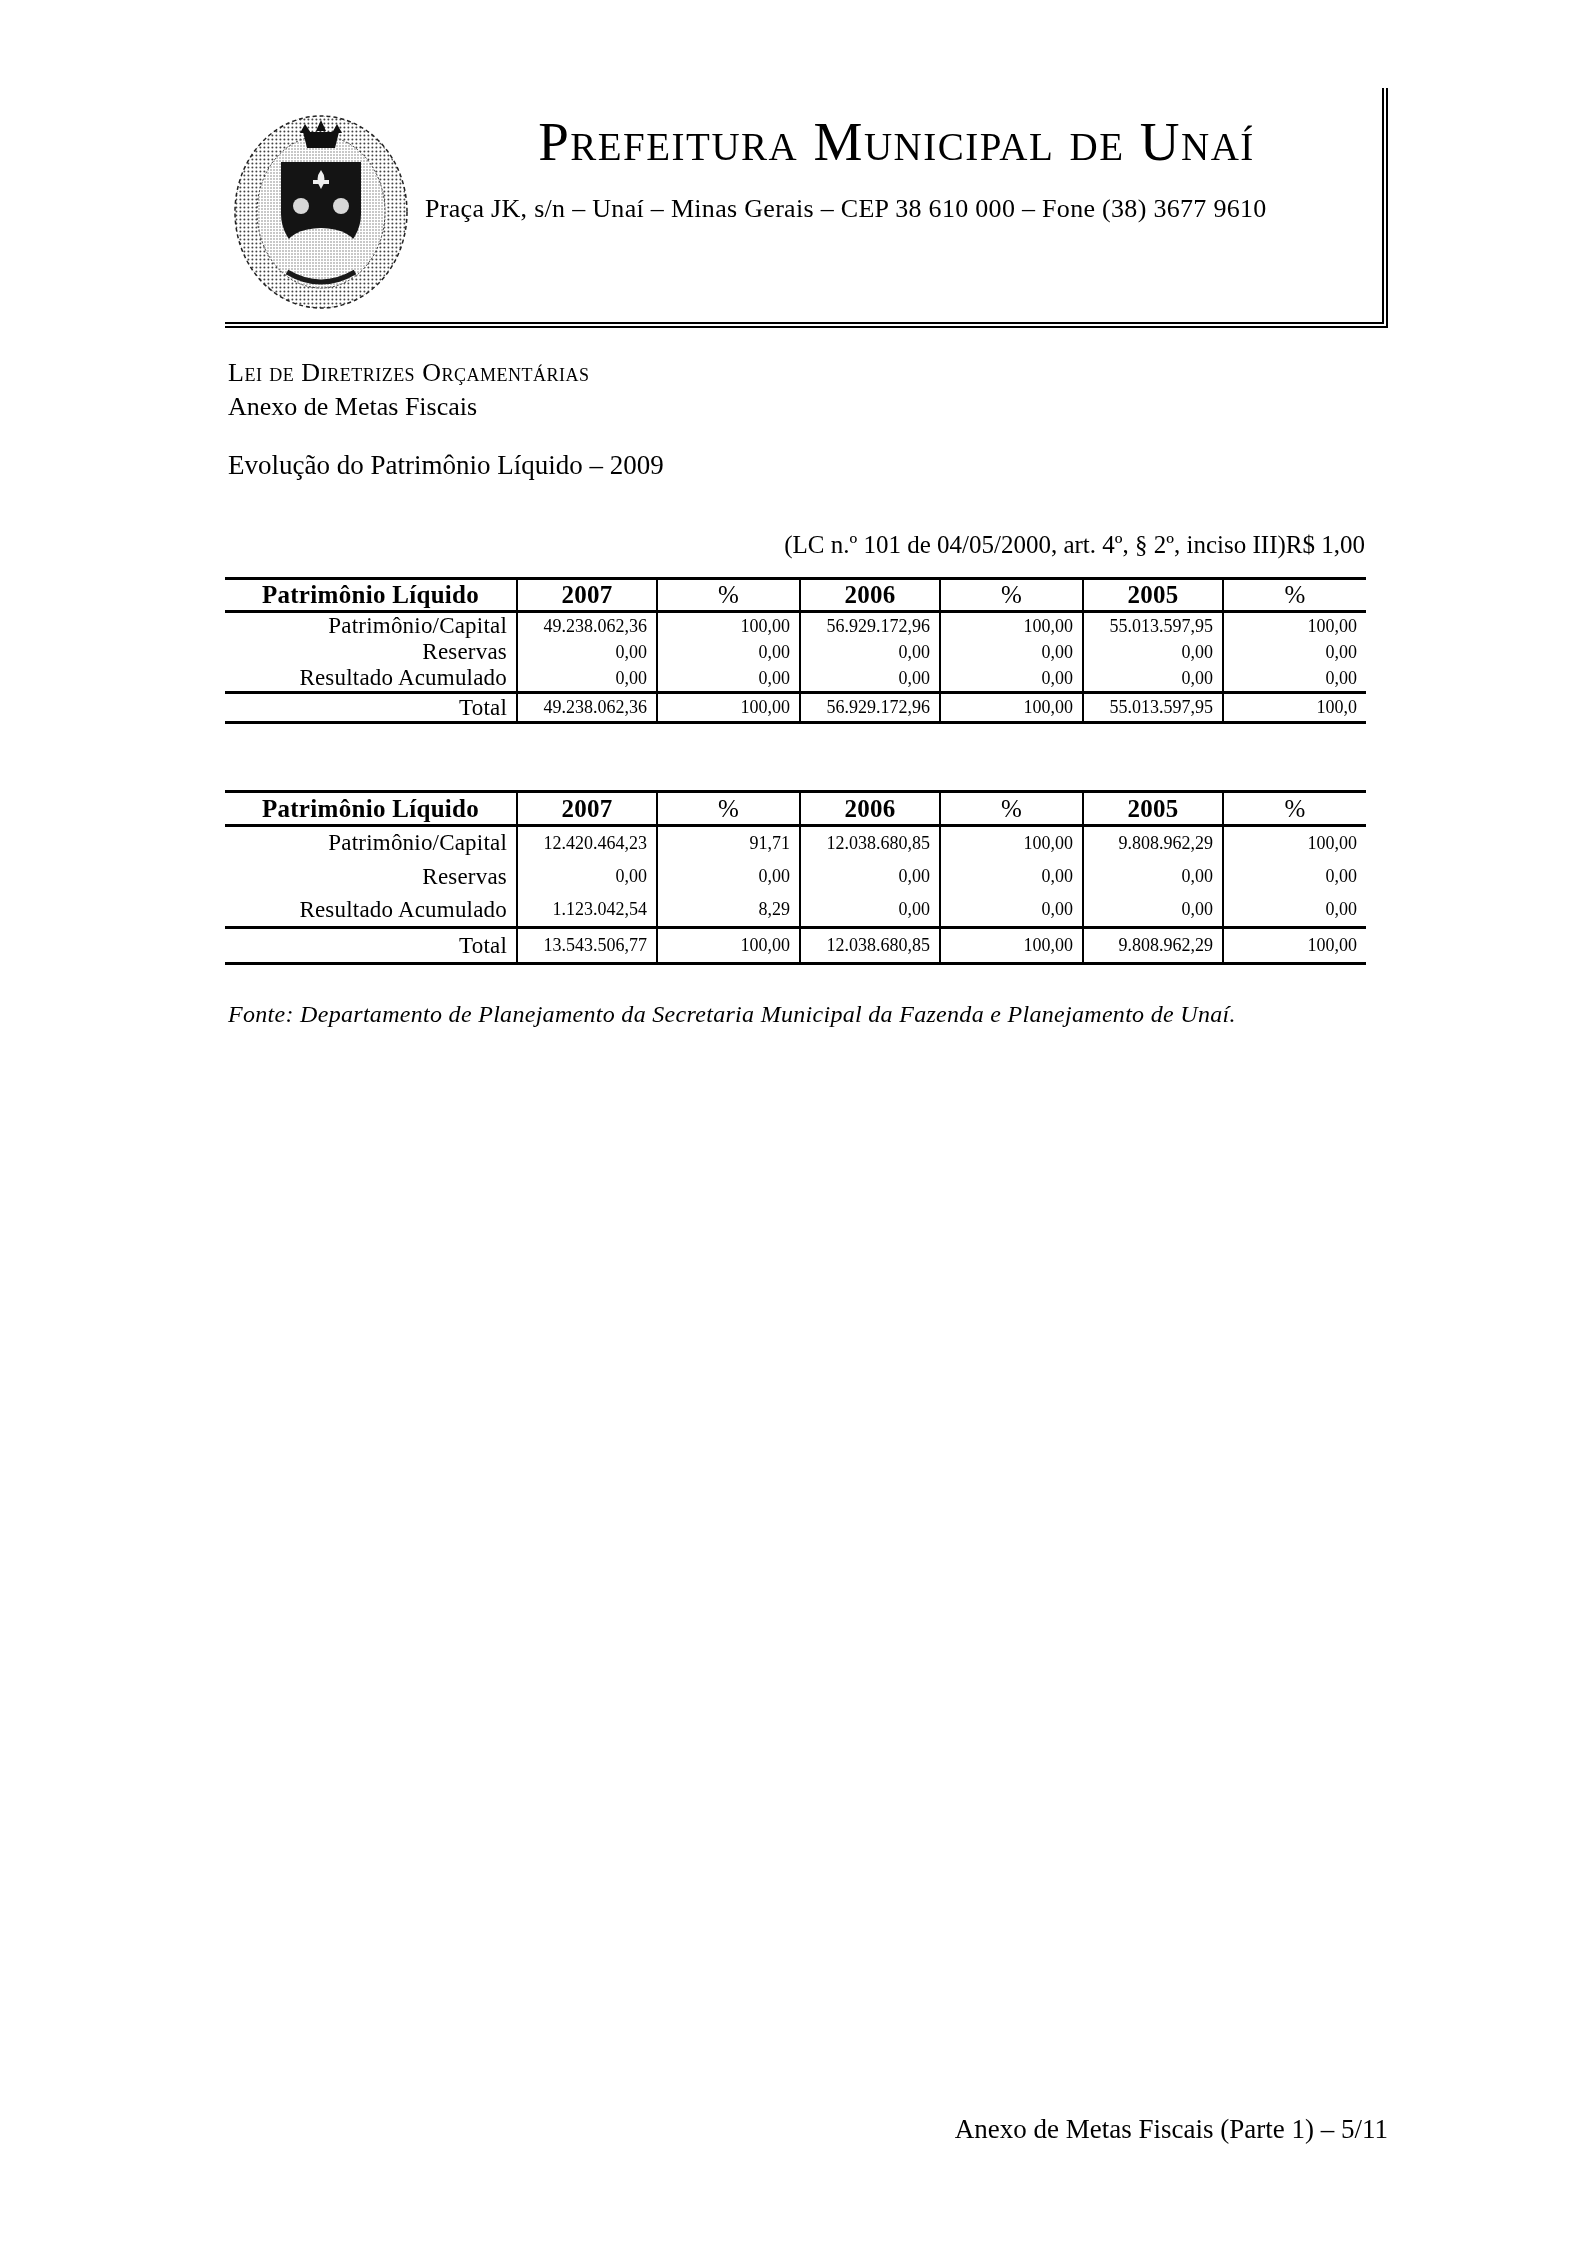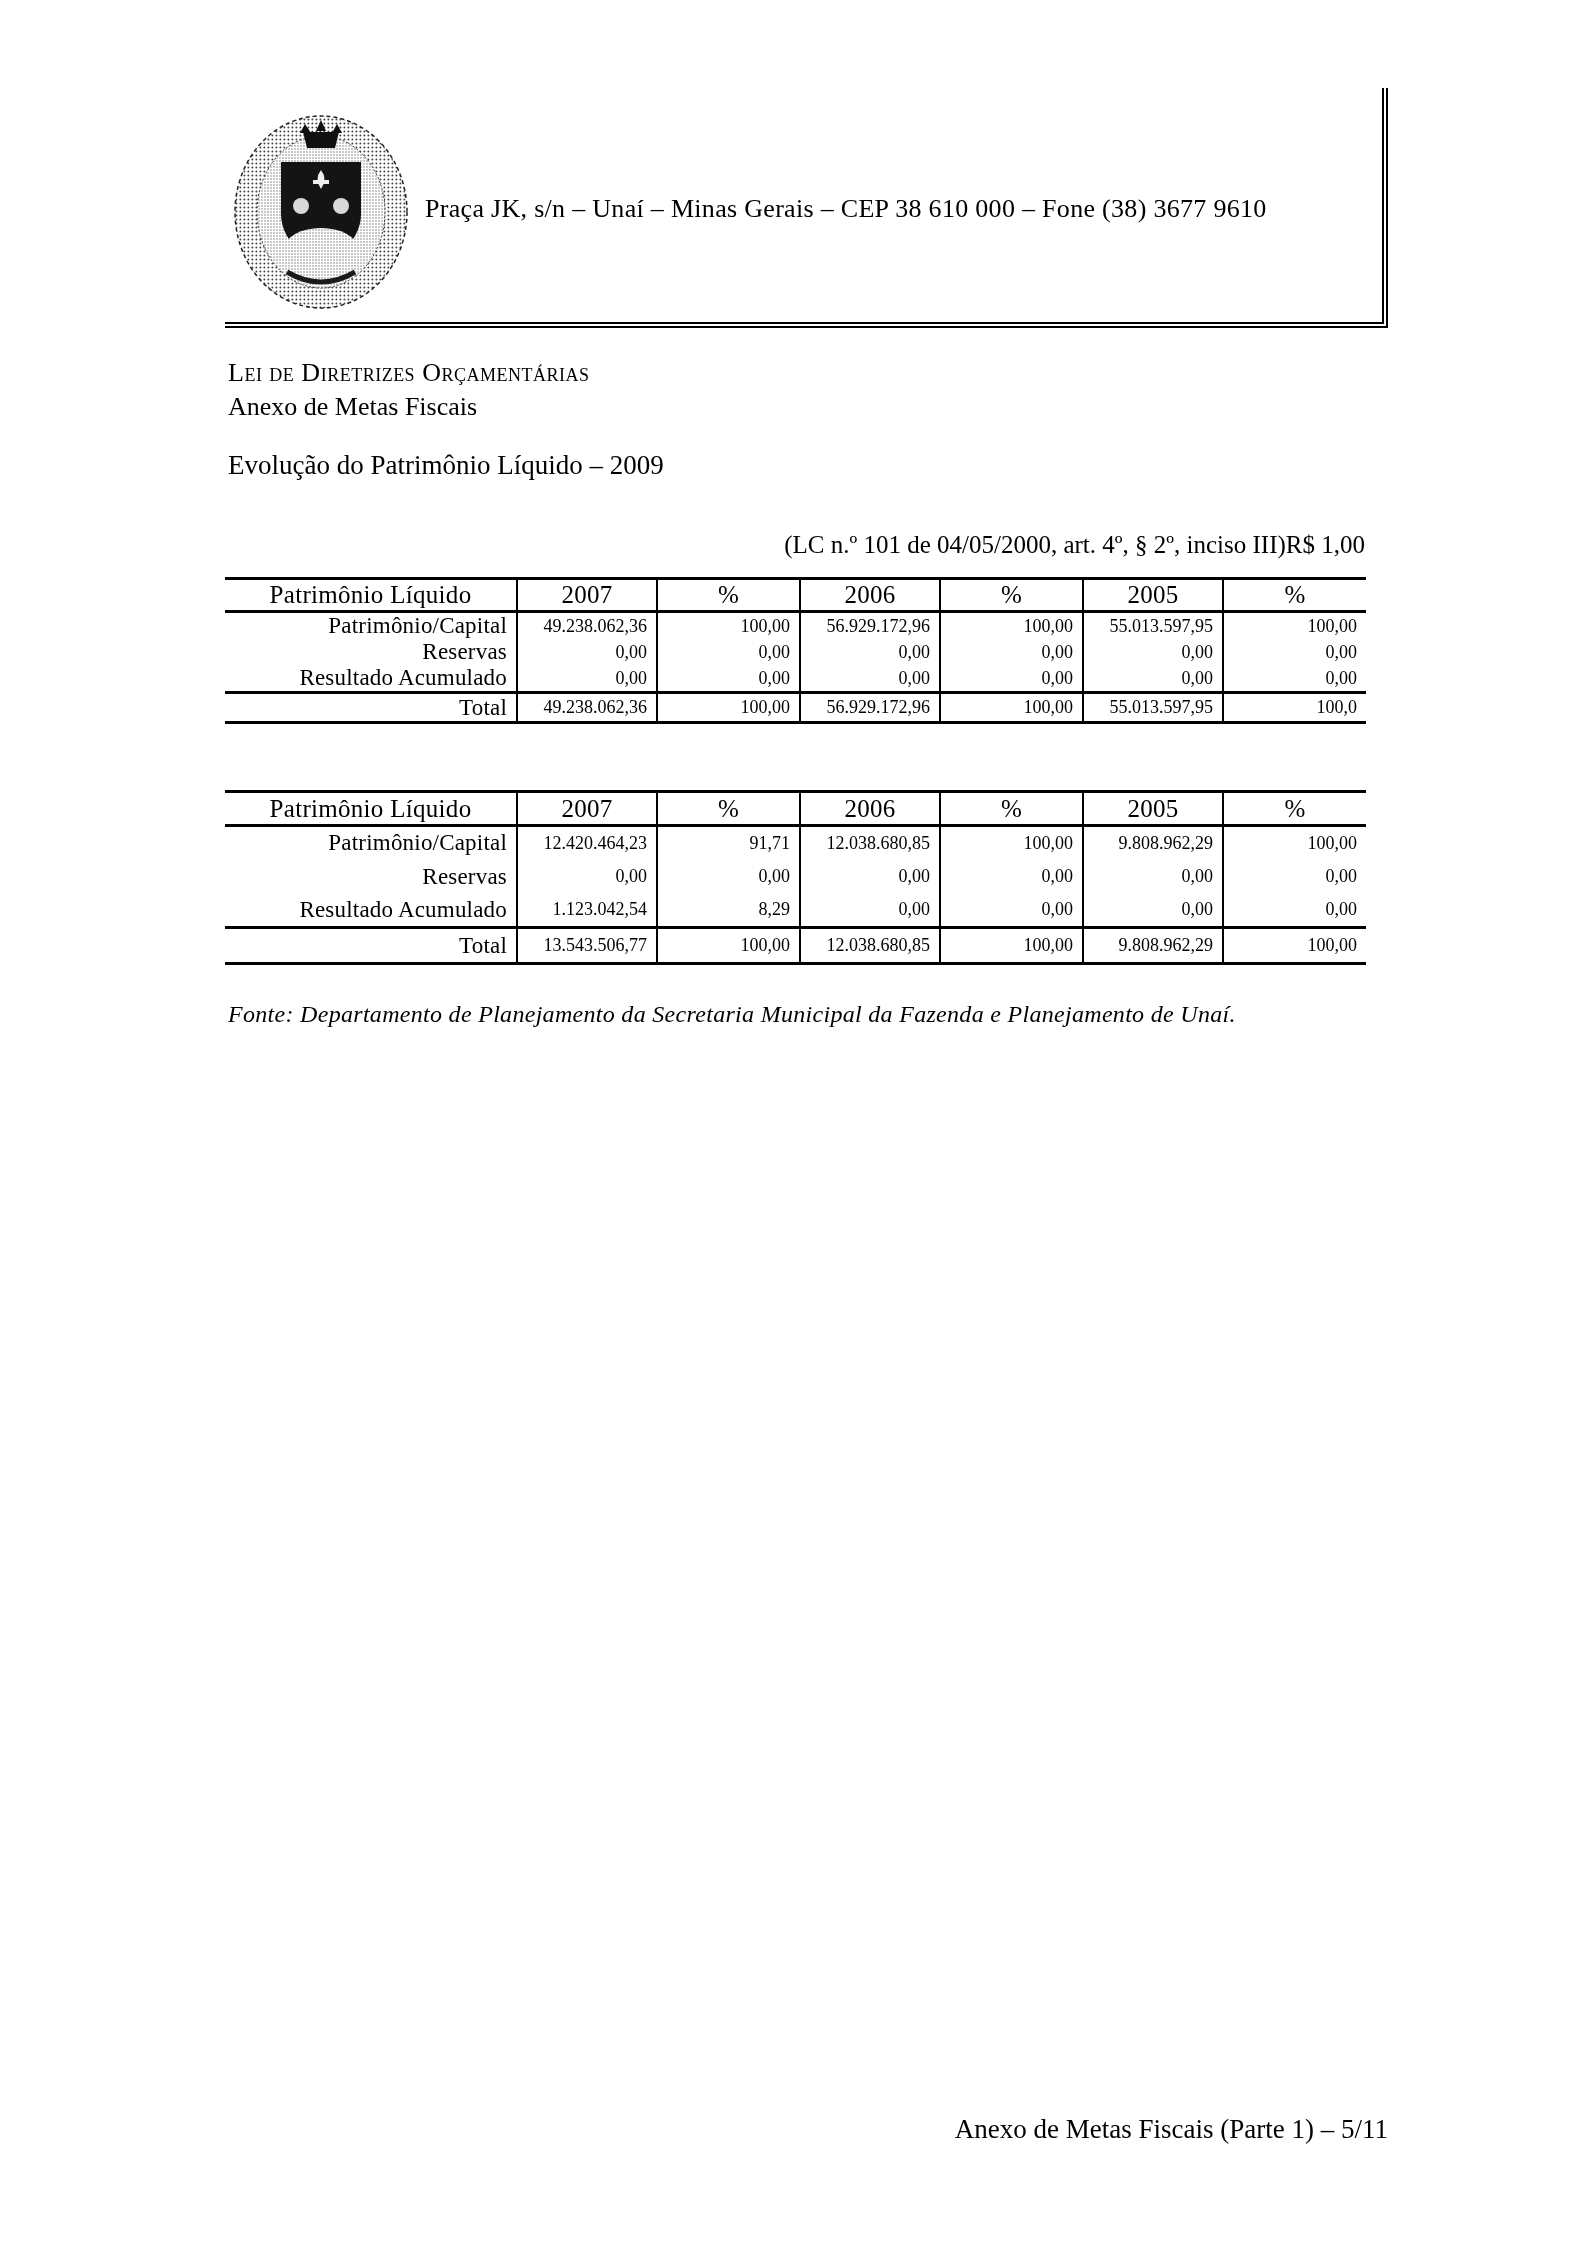--- a/index.html
+++ b/index.html
@@ -49,21 +49,21 @@
   #table2 { top:790px; }
 
   .fin col.c-label { width:292px; }
   .fin col.c-val   { width:140px; }
   .fin col.c-pct   { width:143px; }
 
   .fin th, .fin td { padding:0 9px; overflow:hidden; vertical-align:middle; }
   .fin tr > *:not(:first-child):not(.span-all) { border-left:2px solid #000; }
 
   .fin .title-row td { border-bottom:3px solid #000; text-align:center; font-weight:bold; font-size:25px; letter-spacing:0.4px; }
-  .fin .head-row th  { border-bottom:3px solid #000; font-size:25px; font-weight:normal; text-align:center; letter-spacing:0.3px; }
+  .fin .head-row th  { border-bottom:3px solid #000; font-size:25px; font-weight:bold; text-align:center; letter-spacing:0.3px; }
   .fin .head-row th.pct { font-weight:normal; }
   .fin .total-row td { border-top:3px solid #000; }
 
   .fin td.label { font-size:23px; text-align:right; padding-left:6px; letter-spacing:0.2px; }
   .fin td.num   { font-size:18px; text-align:right; }
 
   #table1 .head-row  { height:33px; }
   #table1 .data-row  { height:25px; }
   #table1 .total-row { height:30px; }
 
@@ -106,20 +106,21 @@
         <path d="M74 18 l6 9 h-11 z M90 14 l5 11 h-10 z M106 18 l5 9 h-10 z" fill="#101010"></path>
         <path d="M50 56 h80 v52 q0 30 -40 52 q-40 -22 -40 -52 z" fill="#141414"></path>
         <path d="M90 64 q7 9 0 19 q-7 -10 0 -19 z" fill="#efefef"></path>
         <path d="M82 74 h16 v4 h-16 z" fill="#efefef"></path>
         <circle cx="70" cy="100" r="8" fill="#d8d8d8"></circle>
         <circle cx="110" cy="100" r="8" fill="#d8d8d8"></circle>
         <ellipse cx="90" cy="142" rx="36" ry="20" fill="url(#dots2)"></ellipse>
         <path d="M56 166 q34 20 68 0" stroke="#1a1a1a" stroke-width="5" fill="none"></path>
       </svg>
     </div>
+    <div class="org-title">Prefeitura Municipal de Unaí</div>
     <div class="org-address">Praça JK, s/n – Unaí – Minas Gerais – CEP 38 610 000 – Fone (38) 3677 9610</div>
   </div>
 
   <div class="lei">Lei de Diretrizes Orçamentárias</div>
   <div class="anexo">Anexo de Metas Fiscais</div>
   <div class="subject">Evolução do Patrimônio Líquido – 2009</div>
 
   <div class="lc-row">
     <span>(LC n.º 101 de 04/05/2000, art. 4º, § 2º, inciso III)</span>
     <span>R$ 1,00</span>

